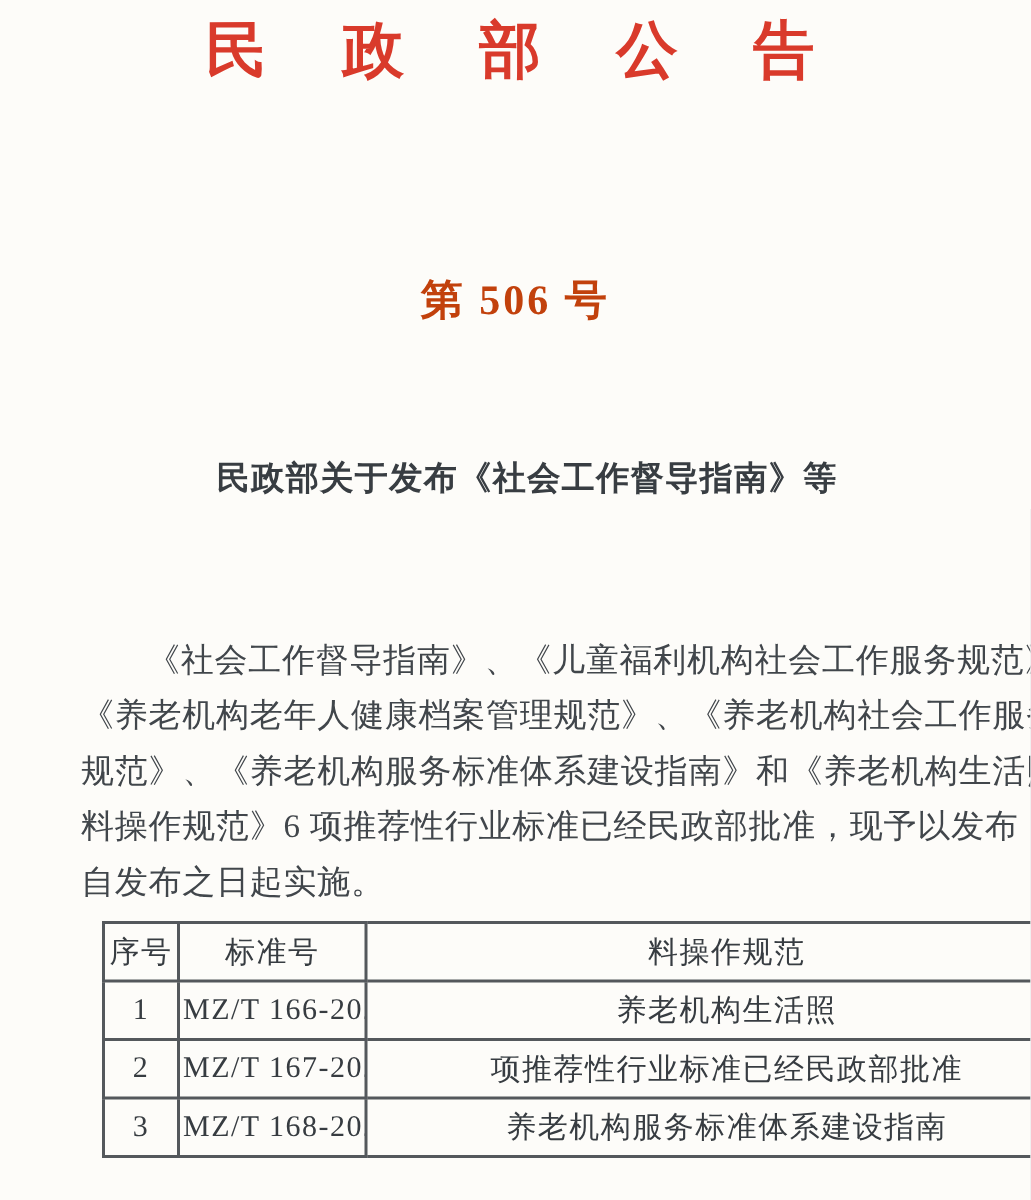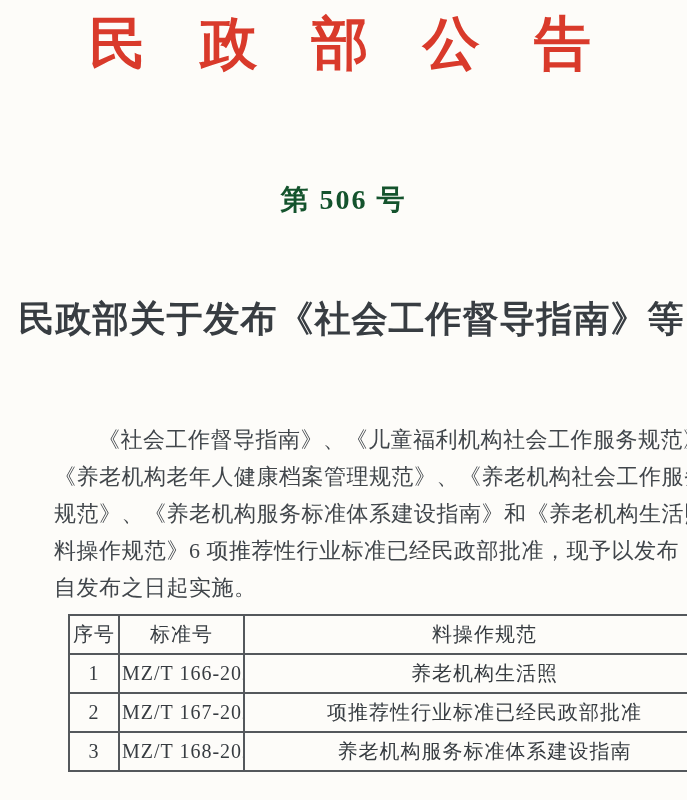--- a/index.html
+++ b/index.html
@@ -17,47 +17,47 @@
     font-family: "Liberation Serif", "DejaVu Serif", serif;
     color: #3d4247;
   }
   
   .main-title {
     position: absolute;
     top: 6px;
     left: 0;
     right: 0;
     text-align: center;
-    font-size: 57px;
+    font-size: 41px;
     font-weight: bold;
     color: #d93a2b;
     letter-spacing: 7px;
     word-spacing: 26px;
     white-space: nowrap;
   }
   
   .doc-number {
     position: absolute;
     top: 181px;
     left: 0;
     right: 0;
     text-align: center;
     font-size: 28px;
     font-weight: bold;
-    color: #14532d;
+    color: #c2410c;
     letter-spacing: 2px;
   }
   
   .doc-heading {
     position: absolute;
     top: 297px;
     left: 16px;
     right: 0;
     text-align: center;
-    font-size: 36px;
+    font-size: 22px;
     font-weight: bold;
     color: #383d42;
     line-height: 44px;
     letter-spacing: 1px;
   }
   
   .paragraph {
     position: absolute;
     top: 421px;
     left: 54px;

